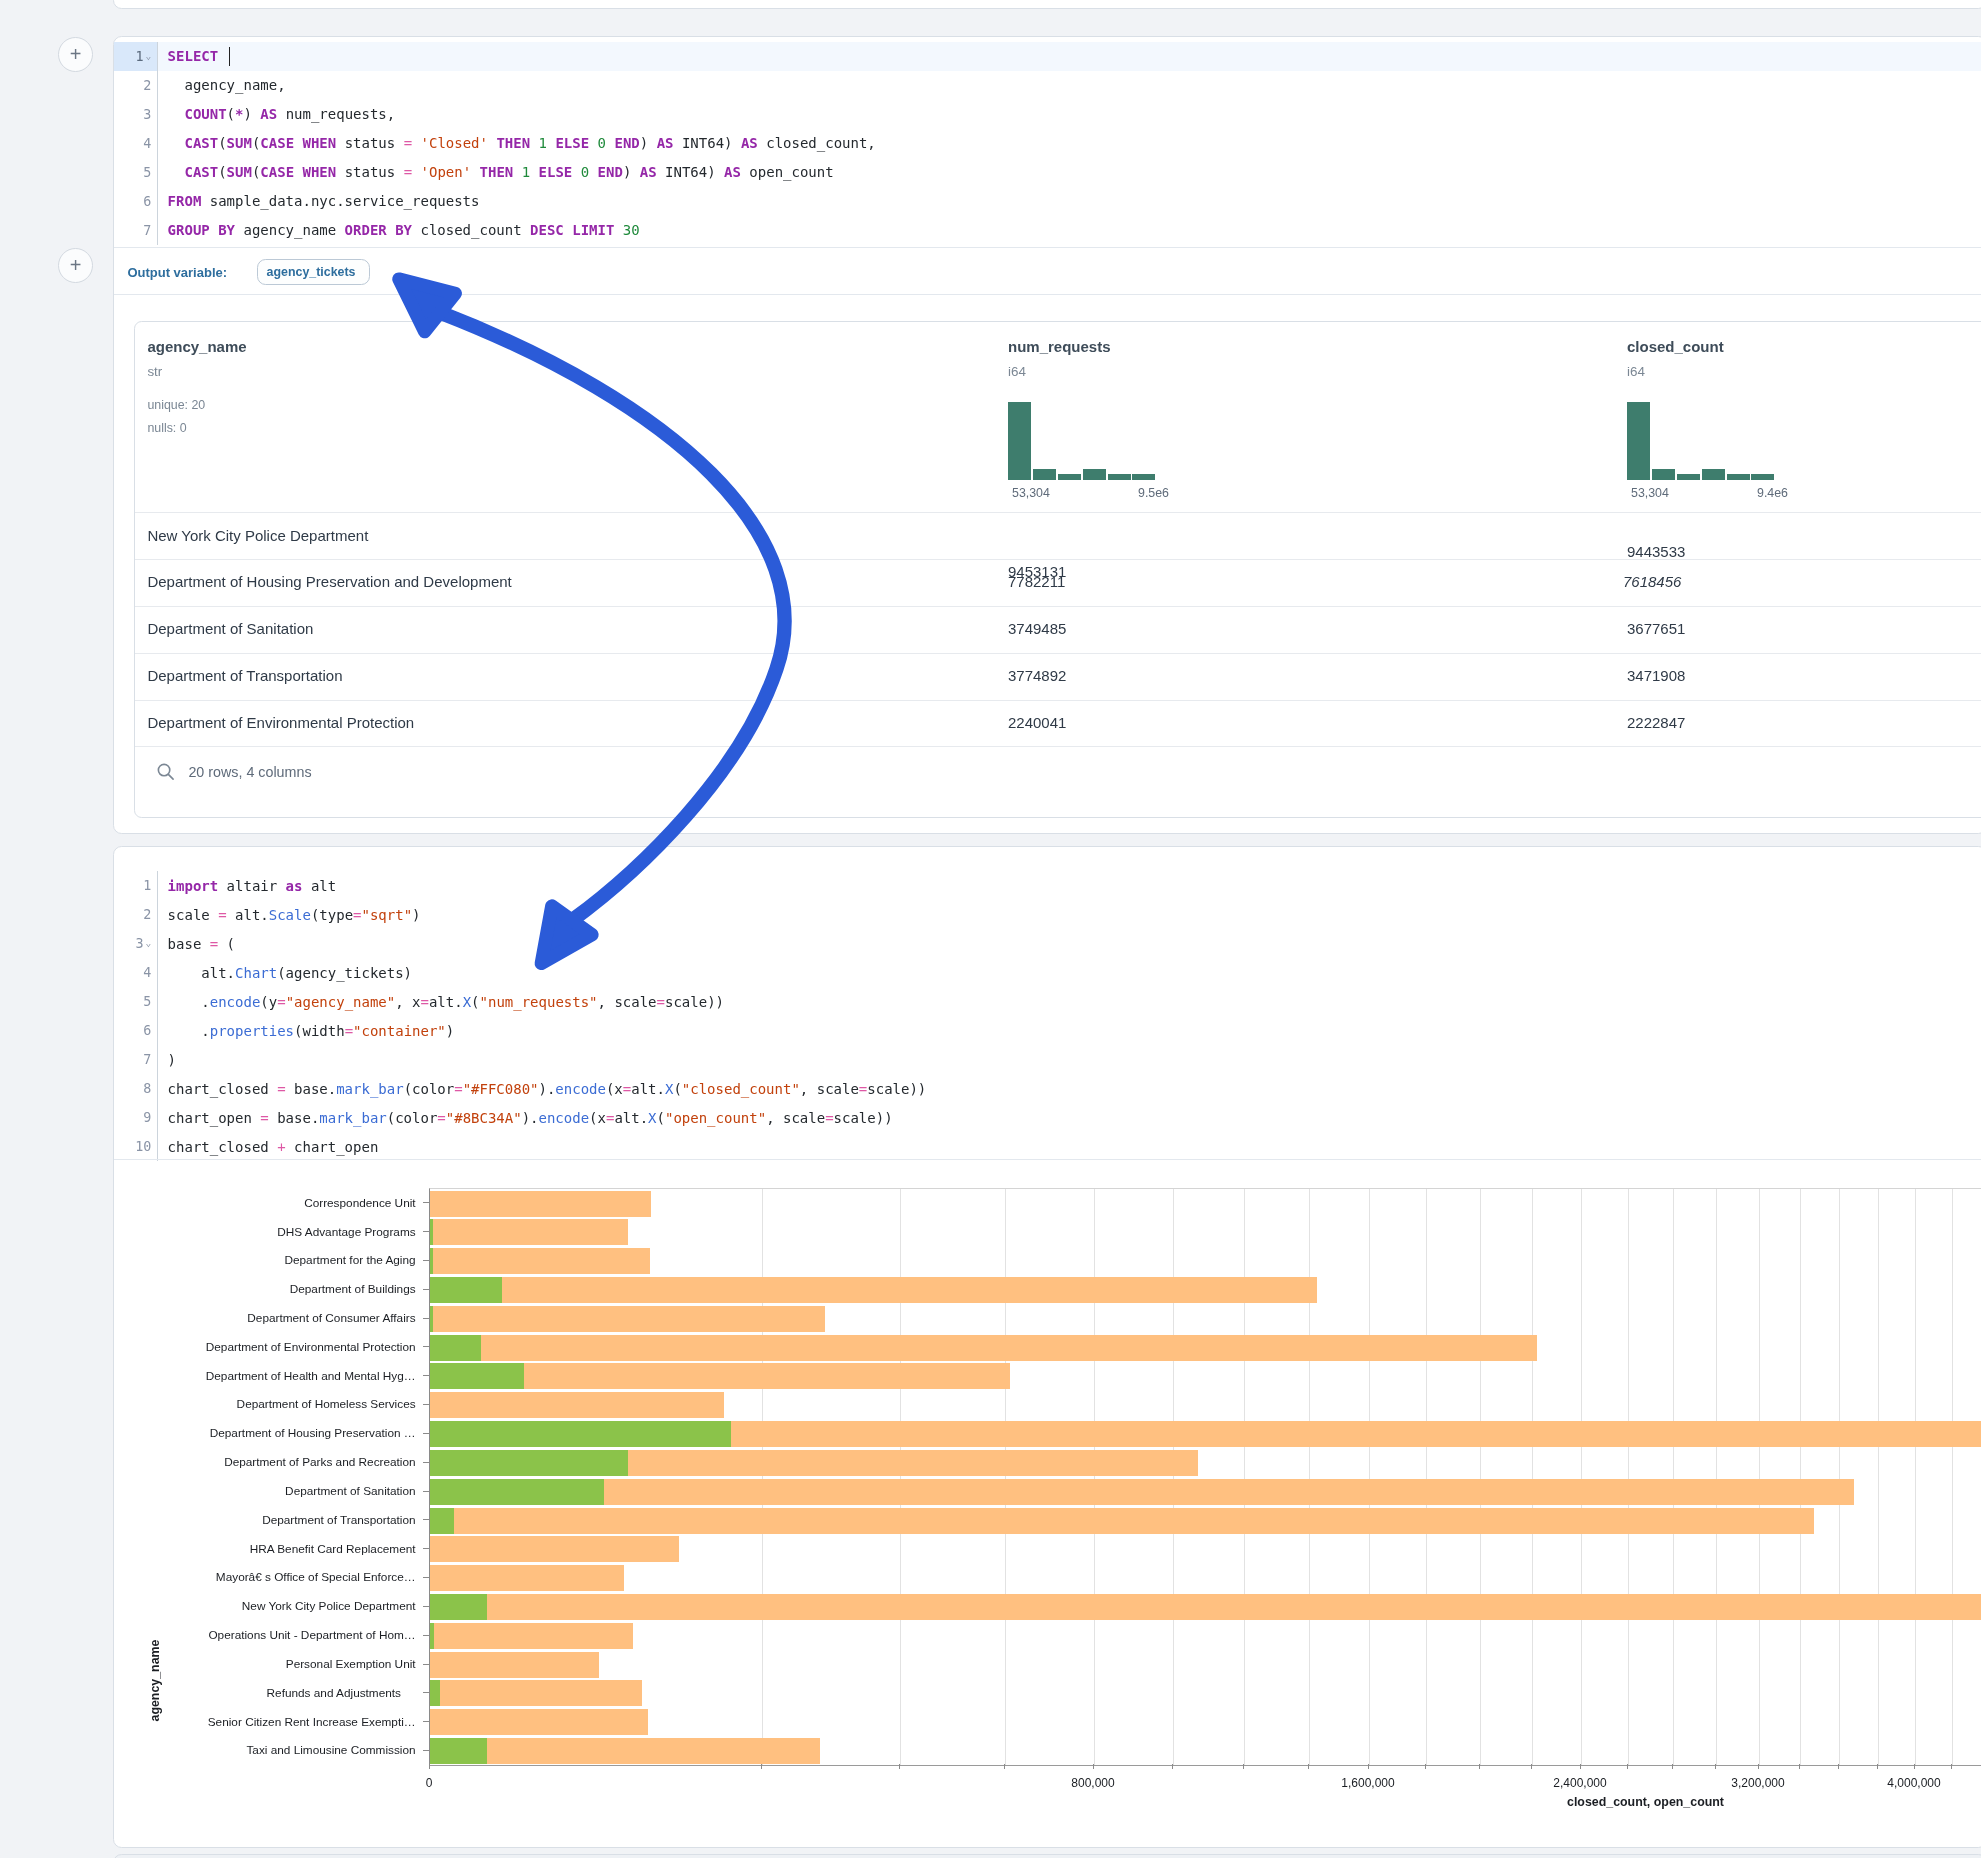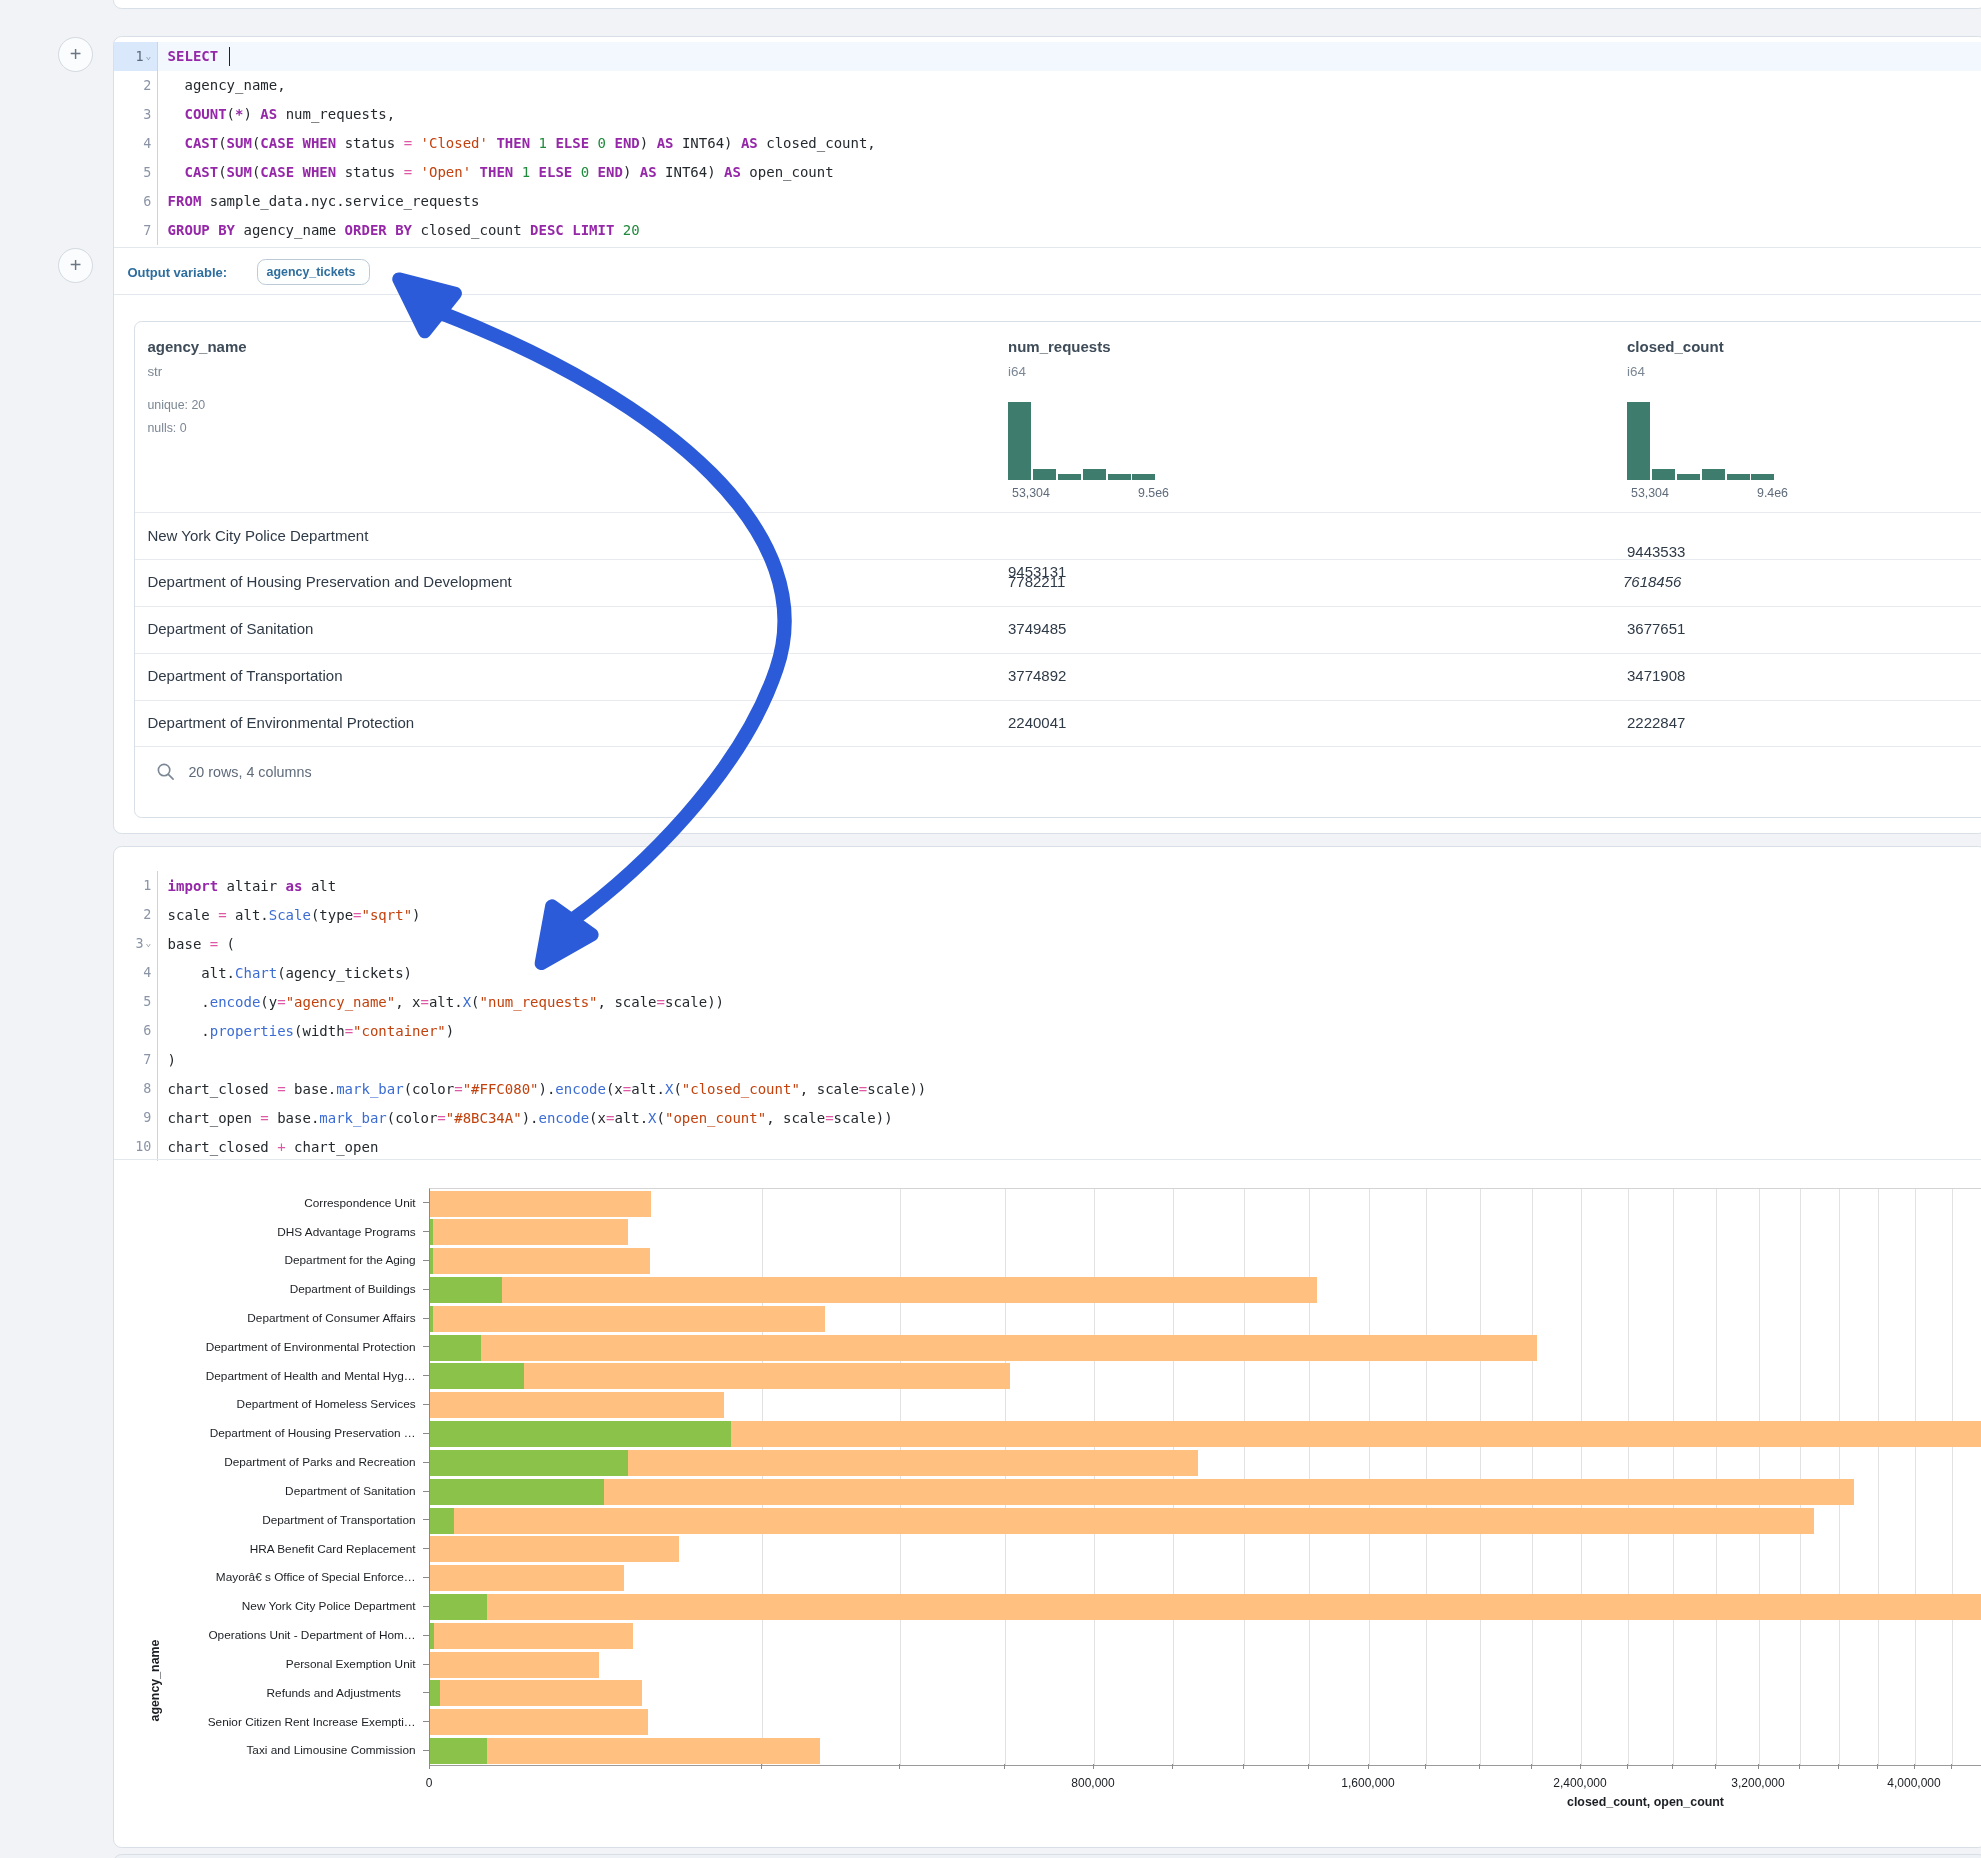--- a/index.html
+++ b/index.html
@@ -96,21 +96,21 @@
       <div class="code-row">
         <div class="gutter-cell">5</div>
         <div class="code-text"><span>  </span><span class="tok-kw">CAST</span><span>(</span><span class="tok-kw">SUM</span><span>(</span><span class="tok-kw">CASE</span><span> </span><span class="tok-kw">WHEN</span><span> status </span><span class="tok-op">=</span><span> </span><span class="tok-str">'Open'</span><span> </span><span class="tok-kw">THEN</span><span> </span><span class="tok-num">1</span><span> </span><span class="tok-kw">ELSE</span><span> </span><span class="tok-num">0</span><span> </span><span class="tok-kw">END</span><span>) </span><span class="tok-kw">AS</span><span> INT64) </span><span class="tok-kw">AS</span><span> open_count</span></div>
       </div>
       <div class="code-row">
         <div class="gutter-cell">6</div>
         <div class="code-text"><span class="tok-kw">FROM</span><span> sample_data.nyc.service_requests</span></div>
       </div>
       <div class="code-row">
         <div class="gutter-cell">7</div>
-        <div class="code-text"><span class="tok-kw">GROUP BY</span><span> agency_name </span><span class="tok-kw">ORDER BY</span><span> closed_count </span><span class="tok-kw">DESC</span><span> </span><span class="tok-kw">LIMIT</span><span> </span><span class="tok-num">20</span></div>
+        <div class="code-text"><span class="tok-kw">GROUP BY</span><span> agency_name </span><span class="tok-kw">ORDER BY</span><span> closed_count </span><span class="tok-kw">DESC</span><span> </span><span class="tok-kw">LIMIT</span><span> </span><span class="tok-num">30</span></div>
       </div>
     </div>
   <div class="divider" style="top:210px;"></div>
   <div class="outvar-label" style="left:13.4px;top:228px;">Output variable:</div>
   <div class="pill" style="left:143px;top:222px;">agency_tickets</div>
   <div class="divider" style="top:257px;"></div>
 
   <div class="card" style="left:20px;top:284px;width:1859px;height:497px;border-radius:7.6px;">
     <div id="rt" style="position:absolute;inset:0;">
         <div class="rt-colname" style="left: 12.4px; top: 16.3px;">agency_name</div>

